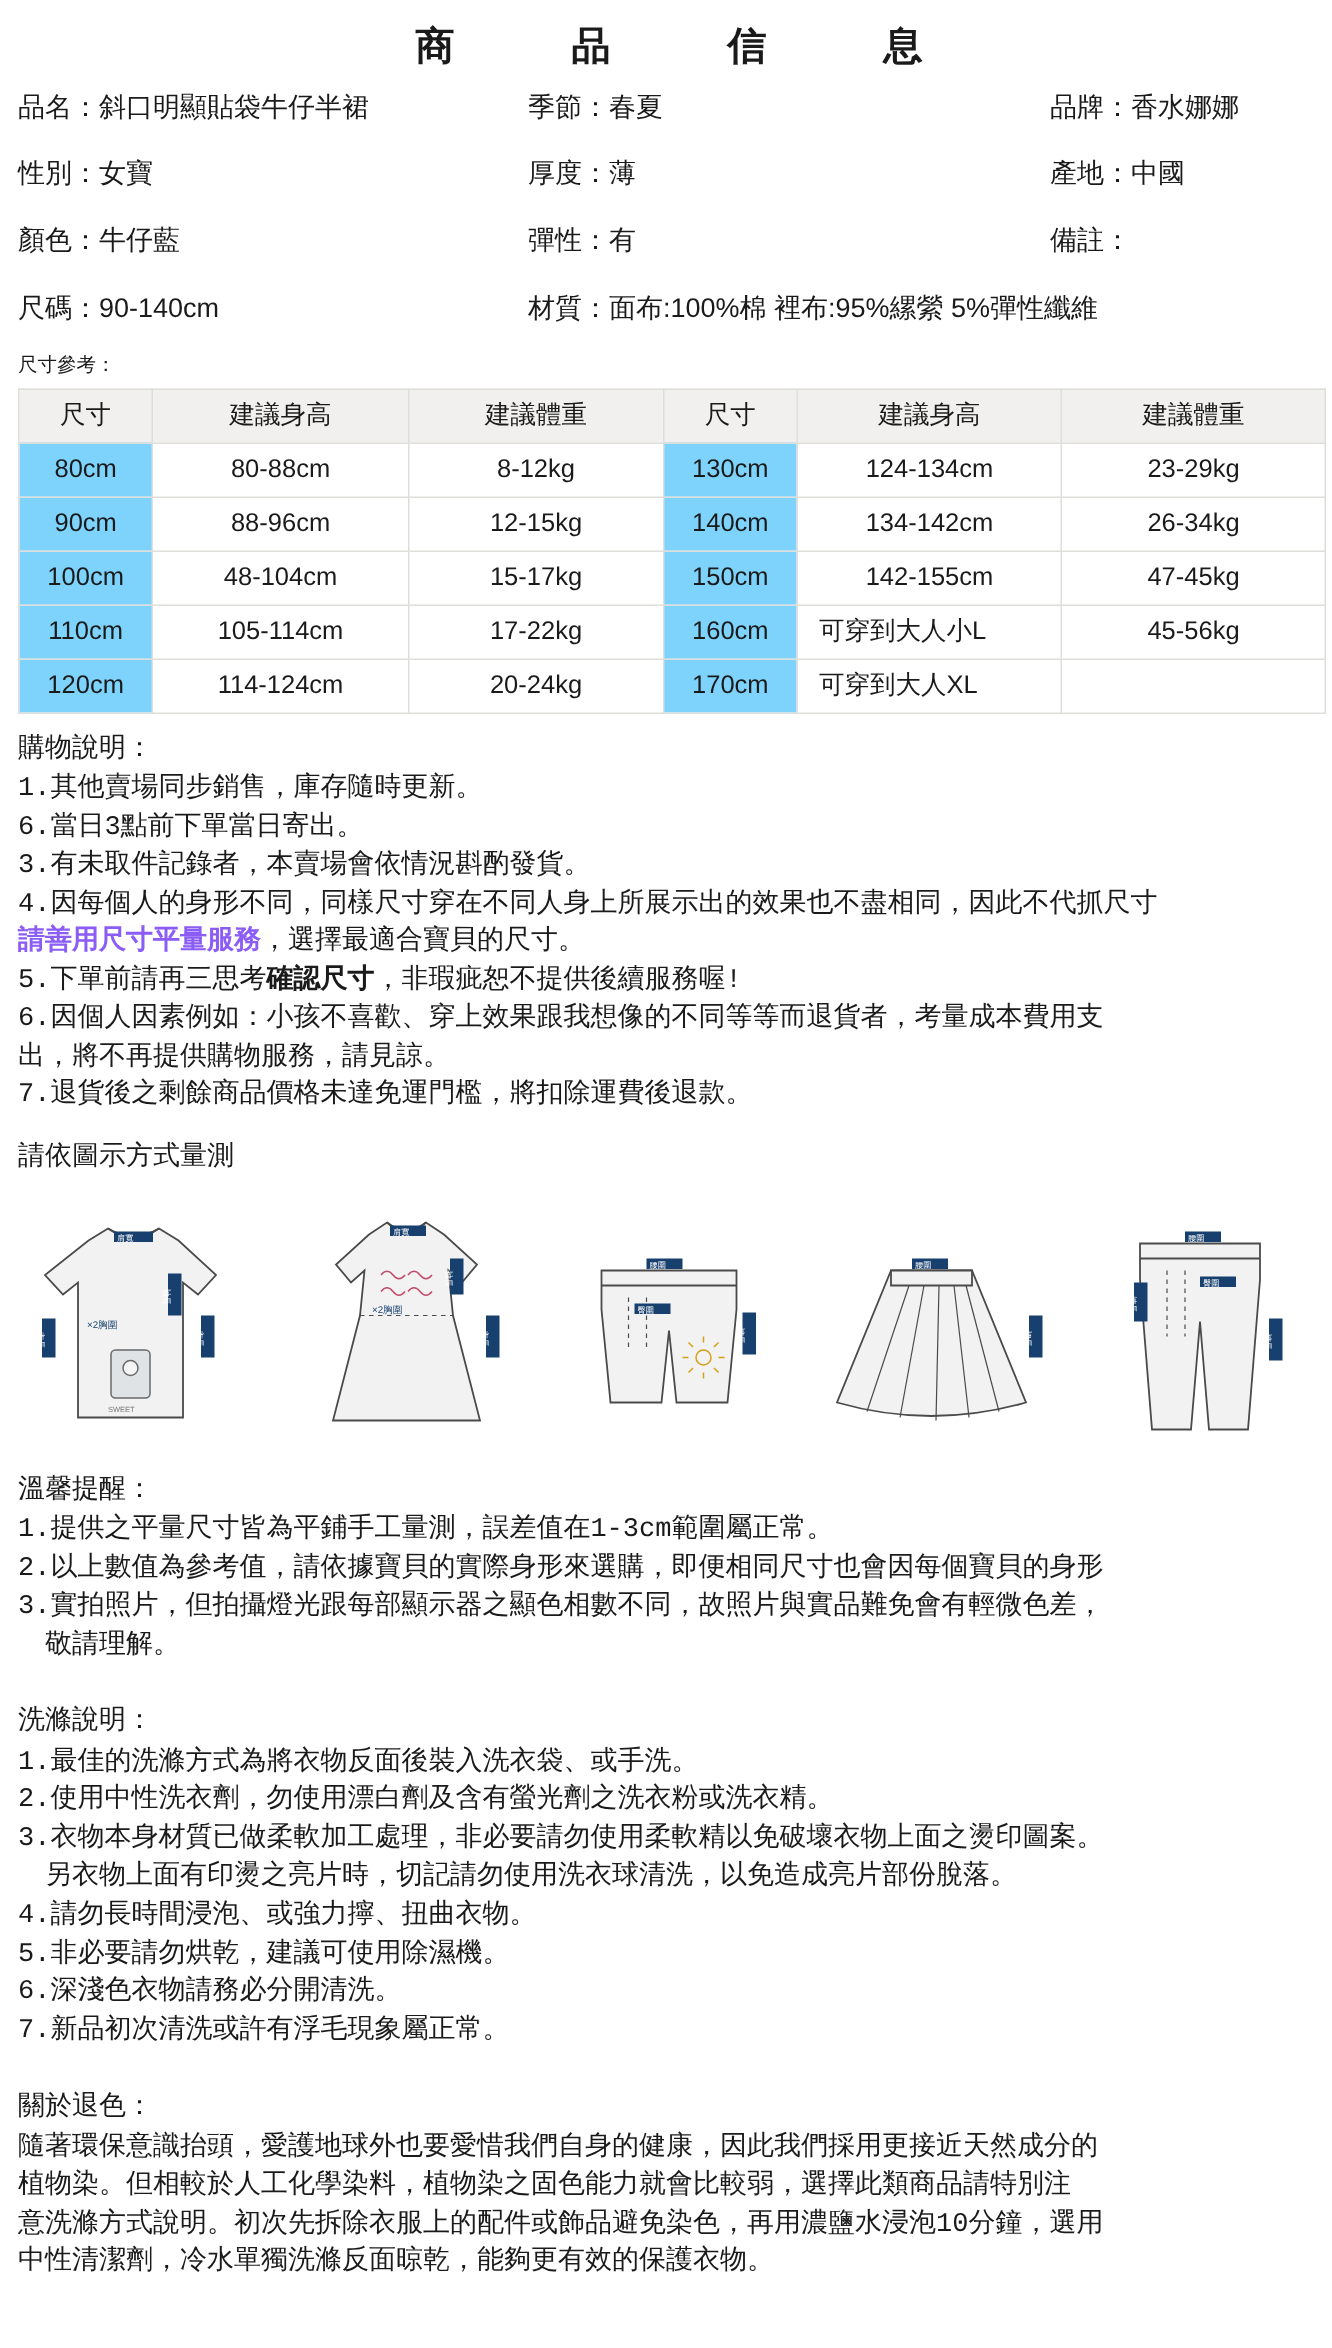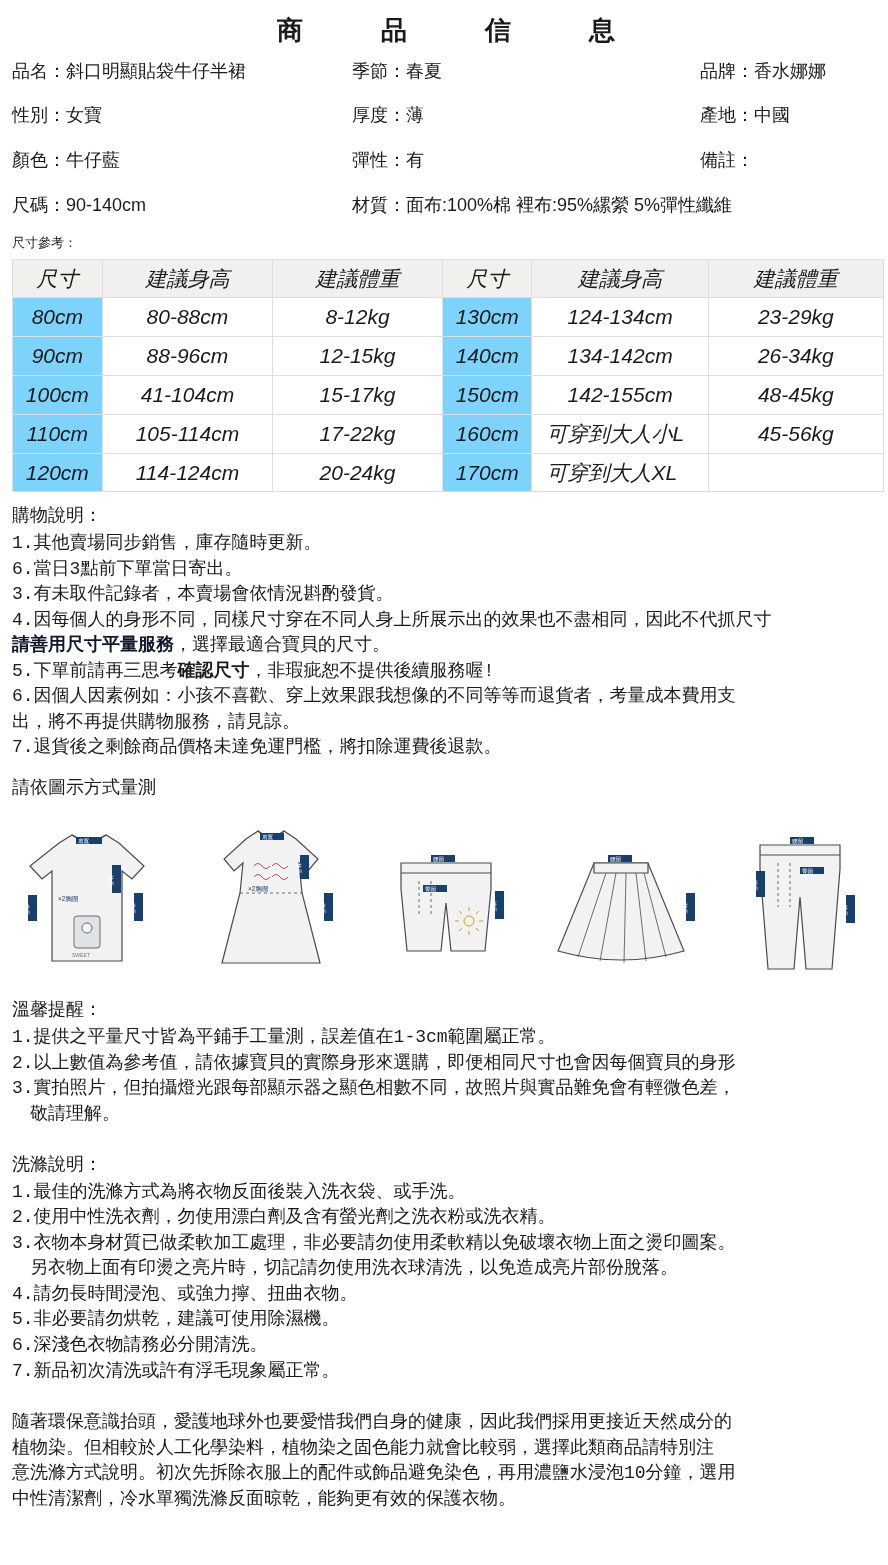--- a/index.html
+++ b/index.html
@@ -40,22 +40,21 @@
   
   .section-label {
     font-size: 13px;
     padding: 10px 4px 4px 4px;
   }
   
   table.size {
     border-collapse: collapse;
     width: 872px;
     margin: 2px 4px 0 4px;
-    font-size: 21px;
-    font-style: italic;
+    font-size: 17px;
   }
   table.size th, table.size td {
     border: 1px solid #dededb;
     padding: 4px 2px;
     text-align: center;
     height: 27px;
   }
   table.size thead th {
     background: #f1f0ee;
     font-weight: normal;
@@ -72,21 +71,21 @@
     padding: 12px 4px 0 4px;
     font-size: 18px;
   }
   .block .head { margin-bottom: 1px; }
   .block p {
     margin: 0;
     padding: 0;
     font-family: Liberation Mono, monospace;
   }
   .block p.indent { padding-left: 18px; }
-  .hl { color: #0f172a; font-weight: bold; }
+  .hl { color: #8b5cf6; font-weight: bold; }
   .bold { font-weight: bold; }
   
   .measure-label {
     padding: 14px 4px 6px 4px;
     font-size: 18px;
   }
   .figures {
     display: flex;
     justify-content: space-between;
     align-items: flex-end;
@@ -143,25 +142,25 @@
       <tr>
         <td class="k">90cm</td>
         <td>88-96cm</td>
         <td>12-15kg</td>
         <td class="k">140cm</td>
         <td>134-142cm</td>
         <td>26-34kg</td>
       </tr>
       <tr>
         <td class="k">100cm</td>
-        <td>41-104cm</td>
+        <td>48-104cm</td>
         <td>15-17kg</td>
         <td class="k">150cm</td>
         <td>142-155cm</td>
-        <td>48-45kg</td>
+        <td>47-45kg</td>
       </tr>
       <tr>
         <td class="k">110cm</td>
         <td>105-114cm</td>
         <td>17-22kg</td>
         <td class="k">160cm</td>
         <td class="note">可穿到大人小L</td>
         <td>45-56kg</td>
       </tr>
       <tr>
@@ -304,19 +303,20 @@
     <p class="indent">另衣物上面有印燙之亮片時，切記請勿使用洗衣球清洗，以免造成亮片部份脫落。</p>
     <p>4.請勿長時間浸泡、或強力擰、扭曲衣物。</p>
     <p>5.非必要請勿烘乾，建議可使用除濕機。</p>
     <p>6.深淺色衣物請務必分開清洗。</p>
     <p>7.新品初次清洗或許有浮毛現象屬正常。</p>
   </div>
 
   <div class="spacer-lg"></div>
 
   <div class="block">
+    <p class="head">關於退色：</p>
     <p>隨著環保意識抬頭，愛護地球外也要愛惜我們自身的健康，因此我們採用更接近天然成分的</p>
     <p>植物染。但相較於人工化學染料，植物染之固色能力就會比較弱，選擇此類商品請特別注</p>
     <p>意洗滌方式說明。初次先拆除衣服上的配件或飾品避免染色，再用濃鹽水浸泡10分鐘，選用</p>
     <p>中性清潔劑，冷水單獨洗滌反面晾乾，能夠更有效的保護衣物。</p>
   </div>
 
 </div>
 
 </body></html>

